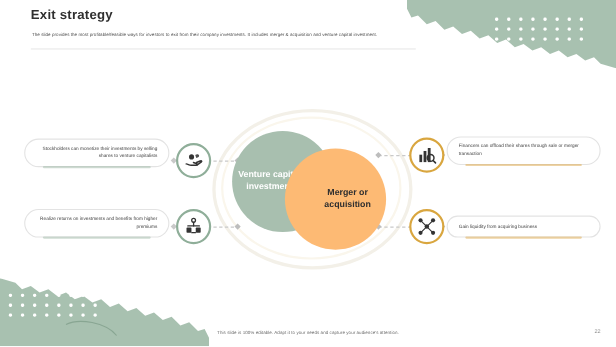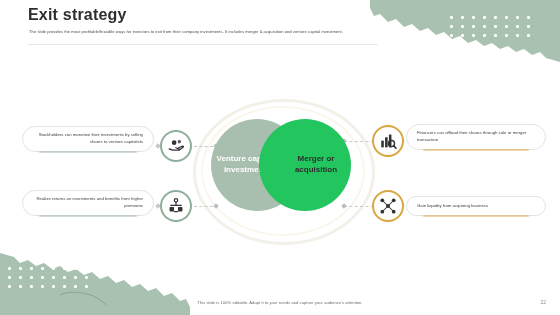--- a/index.html
+++ b/index.html
@@ -22,21 +22,21 @@
   .dotgrid i{
     position:absolute;width:2.6px;height:2.6px;border-radius:50%;
     background:#ffffff;display:block;
   }
   #dots-tr{top:16px;right:10px;width:100px;height:26px;}
   #dots-bl{bottom:22px;left:8px;width:100px;height:26px;}
 
   
   #title{
     position:absolute;left:28px;top:6px;
-    font-size:16px;font-weight:bold;color:#2f2f2f;
+    font-size:12px;font-weight:bold;color:#2f2f2f;
     letter-spacing:.2px;
   }
   #subtitle{
     position:absolute;left:29px;top:29px;width:420px;
     font-size:4.1px;color:#4a4a4a;line-height:1.5;
     letter-spacing:.05px;
   }
   #rule{
     position:absolute;left:28px;top:44px;width:350px;height:1px;
     background:#e8e8e8;
@@ -56,22 +56,22 @@
     display:flex;align-items:center;justify-content:center;
     text-align:center;font-weight:bold;line-height:1.35;
   }
   #circle-venture{
     left:0;top:6px;width:92px;height:92px;
     background:#a8bfaf;color:#ffffff;font-size:8px;
     padding-right:24px;box-sizing:border-box;
     z-index:2;
   }
   #circle-merger{
-    left:48px;top:6px;width:92px;height:92px;
-    background:#22c55e;color:#2f2f2f;font-size:8px;
+    left:48px;top:22px;width:92px;height:92px;
+    background:#fdba74;color:#2f2f2f;font-size:8px;
     padding-left:22px;box-sizing:border-box;
     z-index:3;
   }
   .vlabel{display:block;width:70px;}
 
   
   .badge{
     position:absolute;width:32px;height:32px;border-radius:50%;
     background:#ffffff;box-sizing:border-box;
     display:flex;align-items:center;justify-content:center;

